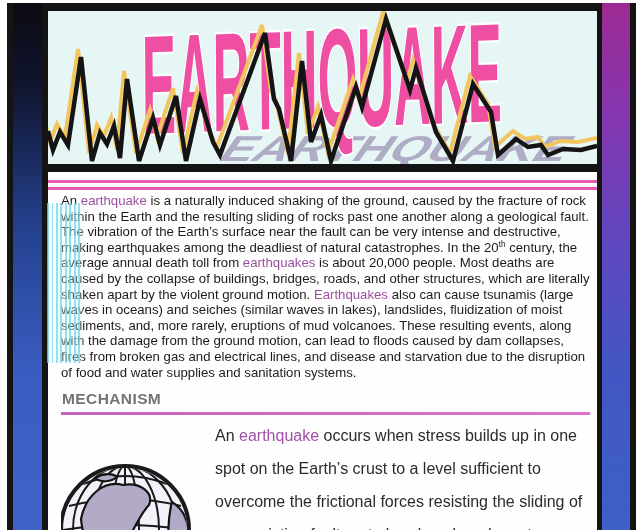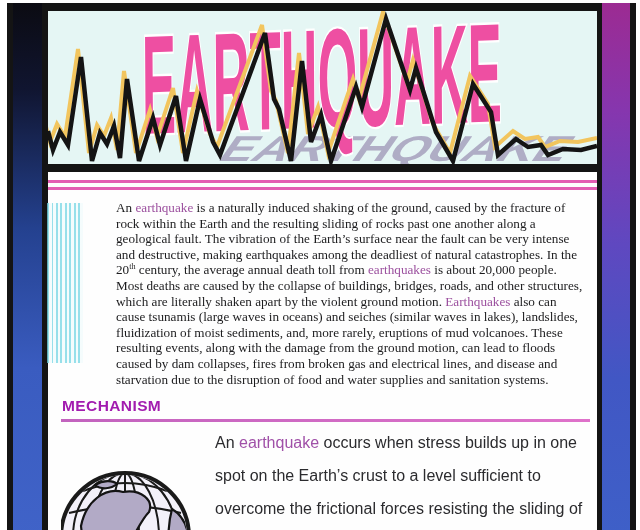--- a/index.html
+++ b/index.html
@@ -11,26 +11,26 @@
     background:linear-gradient(180deg,#0b0b12 0%,#101530 16%,#24418f 42%,#3a5cc0 68%,#4063c8 100%);}
   .strip-right{right:4px;width:39px;border-left:5px solid #141414;border-right:6px solid #141414;
     background:linear-gradient(180deg,#9c2b92 0%,#8636ae 20%,#5f48c0 45%,#4157c4 70%,#3e60c8 100%);}
   .banner{position:absolute;left:48px;right:43px;top:11px;height:161px;background:#e5f6f4;
     border-bottom:8px solid #141414;box-sizing:border-box;}
   .banner svg{display:block;width:100%;height:100%;}
   .pink-rule{position:absolute;left:48px;right:43px;top:180px;height:10px;background:#fdfdfd;
     border-top:3px solid #e35cb2;border-bottom:3px solid #e35cb2;box-sizing:border-box;}
   .content{position:absolute;left:48px;right:43px;top:190px;bottom:0;background:#fefefe;
     padding:3px 5px 0 13px;box-sizing:border-box;}
-  .intro{margin:7px;font-family:Liberation Serif, serif;font-size:13.2px;line-height:15.6px;
-    color:#1b1b1d;padding-left:48px;}
+  .intro{margin:0;font-family:Liberation Sans, sans-serif;font-size:13.2px;line-height:15.6px;
+    color:#1b1b1d;}
   .seg-link{color:#9b4f9e;}
   .seg-sup{vertical-align:super;font-size:0.62em;line-height:0;}
   .mech-heading{margin:10px 0 0 1px;font-family:"Liberation Sans",sans-serif;font-weight:bold;
-    font-size:15.5px;letter-spacing:0.4px;color:#a21caf;}
+    font-size:15.5px;letter-spacing:0.4px;color:#737373;}
   .mech-rule{height:3px;margin:4px 2px 0 0;background:linear-gradient(90deg,#c263be,#df72ca);}
   .mech-body{margin:4px 0 0 0;font-family:"Liberation Sans",sans-serif;font-size:16px;
     line-height:33px;color:#2b2b2e;}
   .mech-body .seg-link{color:#a050a8;}
   .globe-float{float:left;width:148px;height:340px;margin:45px 6px 0 0;}
   .globe-float svg{display:block;}
   .cyan-streak{position:absolute;left:47px;top:203px;width:36px;height:160px;z-index:2;
     opacity:0.8;
     background:repeating-linear-gradient(90deg,
       rgba(118,214,228,0.95) 0px, rgba(118,214,228,0.95) 1.5px,

